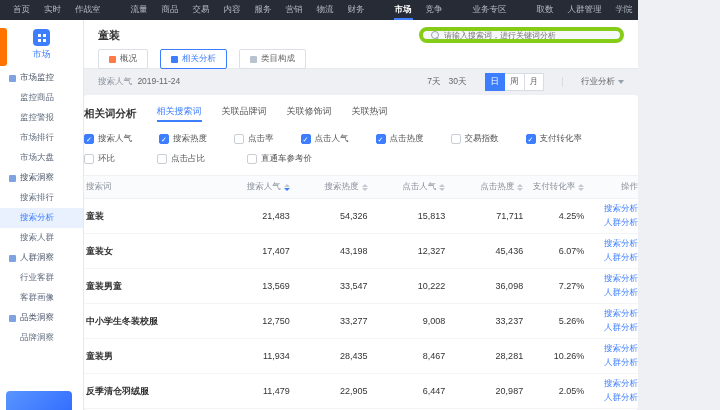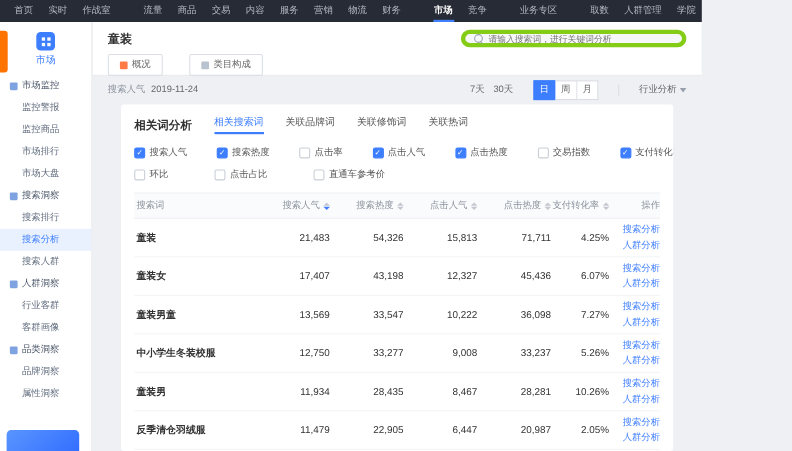--- a/index.html
+++ b/index.html
@@ -35,42 +35,42 @@
   
   .main{flex:1;display:flex;flex-direction:column;overflow:hidden}
   .page-head{background:#fff;padding:6px 14px 0;border-bottom:1px solid #e8eaee}
   .kw-row{display:flex;align-items:center;justify-content:space-between;height:18px}
   .kw{font-size:11px;font-weight:bold;color:#333}
   .search-box{display:flex;align-items:center;gap:4px;background:#f6f7f9;border:4px solid #84cc16;border-radius:9px;height:16px;padding:0 8px;width:205px}
   .search-box input{border:0;background:transparent;outline:none;font-size:8px;color:#555;flex:1;font-family:inherit}
   .mag{width:9px;height:9px;position:relative;display:inline-block;flex:0 0 9px}
   .mag::before{content:"";position:absolute;width:6px;height:6px;border:1px solid #9aa3b0;border-radius:50%;left:0;top:0}
   .mag::after{content:"";position:absolute;width:3px;height:1px;background:#9aa3b0;transform:rotate(45deg);left:5px;top:7px}
-  #head-tabs{display:flex;gap:24px;margin-top:5px}
+  #head-tabs{display:flex;gap:12px;margin-top:5px}
   .head-tab{display:flex;align-items:center;gap:4px;border:1px solid #dcdfe5;border-radius:2px;padding:3px 10px;font-size:8.5px;color:#666;background:#fff;cursor:pointer;margin-bottom:-1px}
   .head-tab.active{border-color:#3d7eff;color:#3d7eff;background:#fff}
   .tab-icon{width:7px;height:7px;border-radius:1px;display:inline-block}
 
   
   .toolbar{flex:0 0 26px;display:flex;align-items:center;justify-content:space-between;padding:0 14px;color:#666;font-size:8.5px}
   .stat-time{color:#8a919c}
   .stat-val{color:#666;margin-left:3px}
   .toolbar-right{display:flex;align-items:center;gap:18px}
   .ranges{display:flex;gap:8px}
   .range-btn{cursor:pointer;color:#666}
   .gran{display:flex}
   .gran-btn{min-width:17px;padding:2px 5px;border:1px solid #d9dce2;background:#fff;color:#666;text-align:center;cursor:pointer}
   .gran-btn+.gran-btn{border-left:none}
   .gran-btn.active{background:#3d7eff;border-color:#3d7eff;color:#fff}
   .vdiv{width:1px;height:10px;background:#d9dce2;display:inline-block}
   .more{display:flex;align-items:center;gap:3px;cursor:pointer}
   .caret{width:0;height:0;border-left:3px solid transparent;border-right:3px solid transparent;border-top:4px solid #98a0ac;display:inline-block}
 
   
-  .card{flex:1;background:#fff;margin:0 26px;border-radius:3px;padding:10px 12px;overflow:hidden;display:flex;flex-direction:column}
+  .card{flex:1;background:#fff;margin:0 0;border-radius:3px;padding:10px 0;overflow:hidden;display:flex;flex-direction:column}
   .card-head{display:flex;align-items:flex-end;gap:20px}
   .card-head h3{font-size:10.5px;color:#333}
   #sub-tabs{display:flex;gap:20px}
   .sub-tab{font-size:9px;color:#555;padding-bottom:3px;cursor:pointer;position:relative}
   .sub-tab.active{color:#3d7eff}
   .sub-tab.active::after{content:"";position:absolute;left:0;right:0;bottom:-1px;height:2px;background:#3d7eff}
 
   #metrics{display:flex;gap:27px;margin-top:12px}
   #sub-options{display:flex;gap:42px;margin-top:8px}
   .metric{display:flex;align-items:center;gap:4px;font-size:8.5px;color:#555;cursor:pointer;white-space:nowrap}
@@ -132,61 +132,64 @@
         <div class="module-icon">
             <span class="grid-glyph"></span>
           </div>
         <div class="module-label">市场</div>
       </div>
       <ul id="side-menu">
           <li class="side-group">
             <span class="gicon"></span>
             <span>市场监控</span>
           </li>
+          <li class="side-item"><span>监控商品</span></li>
           <li class="side-item"><span>监控警报</span></li>
-          <li class="side-item"><span>监控商品</span></li>
           <li class="side-item"><span>市场排行</span></li>
           <li class="side-item"><span>市场大盘</span></li>
           <li class="side-group">
             <span class="gicon"></span>
             <span>搜索洞察</span>
           </li>
           <li class="side-item"><span>搜索排行</span></li>
           <li class="side-item active"><span>搜索分析</span></li>
           <li class="side-item"><span>搜索人群</span></li>
           <li class="side-group">
             <span class="gicon"></span>
             <span>人群洞察</span>
           </li>
           <li class="side-item"><span>行业客群</span></li>
           <li class="side-item"><span>客群画像</span></li>
           <li class="side-group">
             <span class="gicon"></span>
             <span>品类洞察</span>
           </li>
           <li class="side-item"><span>品牌洞察</span></li>
-          <li class="side-item"><span>属性洞察</span></li>
         </ul>
       <div class="side-banner"></div>
     </aside>
 
     <main class="main">
 
       <div class="page-head">
         <div class="kw-row">
           <span class="kw">童装</span>
           <div class="search-box">
             <span class="mag"></span>
             <input placeholder="请输入搜索词，进行关键词分析" style="">
           </div>
         </div>
         <div id="head-tabs">
             <div class="head-tab">
               <span class="tab-icon" style="background: rgb(255, 122, 69);"></span>
               <span>概况</span>
+            </div>
+            <div class="head-tab active">
+              <span class="tab-icon" style="background: rgb(61, 126, 255);"></span>
+              <span>相关分析</span>
             </div>
             <div class="head-tab">
               <span class="tab-icon" style="background: rgb(185, 194, 207);"></span>
               <span>类目构成</span>
             </div>
           </div>
       </div>
 
       <div class="toolbar">
         <div class="stat-time">

